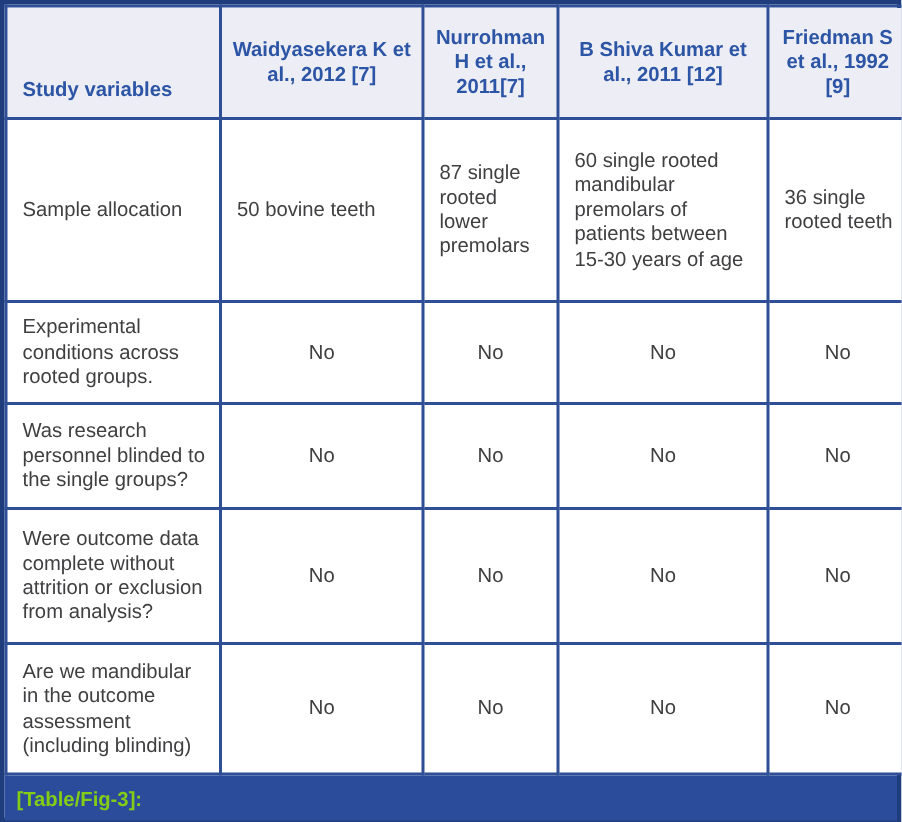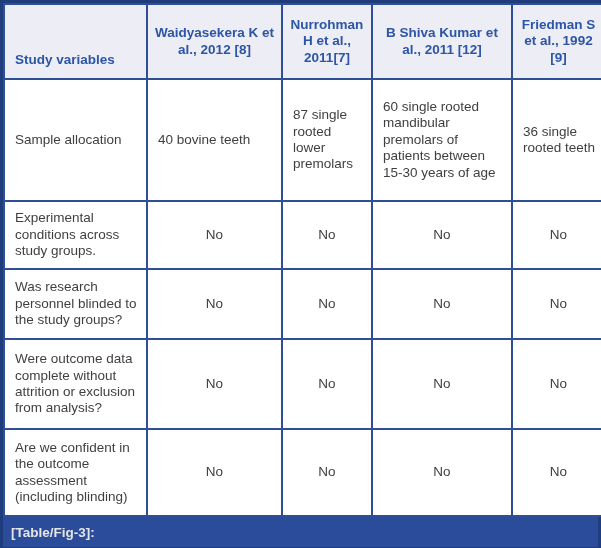--- a/index.html
+++ b/index.html
@@ -37,76 +37,76 @@
   table.qtable th.corner{
     text-align:left;vertical-align:bottom;padding:4px 12px 10px 10px;
   }
   table.qtable td{
     color:#3f3f41;background:#fff;vertical-align:middle;
   }
   td.var{text-align:left;padding:4px 8px 4px 10px;}
   td.val-left{text-align:left;padding:4px 4px 4px 10px;}
   td.val-center{text-align:center;padding:14px;margin-top:41px;}
   .caption-bar{
-    height:30px;flex:0 0 30px;background:#2b4c9b;color:#e5e5e5;
+    height:30px;flex:0 0 30px;background:#2b4c9b;color:#84cc16;
     display:flex;align-items:center;padding-left:8px;
     font-size:13.5px;white-space:nowrap;
   }
   .caption-label{font-weight:bold;margin-right:5px;}
 </style>
 </head>
 <body>
 
 <div class="figure">
   <table class="qtable">
     <colgroup>
       <col class="c0">
         <col class="c1">
         <col class="c2">
         <col class="c3">
         <col class="c4">
     </colgroup>
     <tbody>
       <tr class="hdr">
         <th class="corner">Study variables</th>
-        <th>Waidyasekera K et al., 2012 [8]</th>
+        <th>Waidyasekera K et al., 2012 [7]</th>
         <th>Nurrohman H et al., 2011[7]</th>
         <th>B Shiva Kumar et al., 2011 [12]</th>
         <th>Friedman S et al., 1992 [9]</th>
       </tr>
       <tr class="row-sample">
         <td class="var">Sample allocation</td>
-        <td class="val-left">40 bovine teeth</td>
+        <td class="val-left">50 bovine teeth</td>
         <td class="val-left">87 single rooted lower premolars</td>
         <td class="val-left">60 single rooted mandibular premolars of patients between 15-30 years of age</td>
         <td class="val-left">36 single rooted teeth</td>
       </tr>
       <tr class="row-exp">
-        <td class="var">Experimental conditions across study groups.</td>
+        <td class="var">Experimental conditions across rooted groups.</td>
         <td class="val-center">No</td>
         <td class="val-center">No</td>
         <td class="val-center">No</td>
         <td class="val-center">No</td>
       </tr>
       <tr class="row-blind">
-        <td class="var">Was research personnel blinded to the study groups?</td>
+        <td class="var">Was research personnel blinded to the single groups?</td>
         <td class="val-center">No</td>
         <td class="val-center">No</td>
         <td class="val-center">No</td>
         <td class="val-center">No</td>
       </tr>
       <tr class="row-outcome">
         <td class="var">Were outcome data complete without attrition or exclusion from analysis?</td>
         <td class="val-center">No</td>
         <td class="val-center">No</td>
         <td class="val-center">No</td>
         <td class="val-center">No</td>
       </tr>
       <tr class="row-confident">
-        <td class="var">Are we confident in the outcome assessment (including blinding)</td>
+        <td class="var">Are we mandibular in the outcome assessment (including blinding)</td>
         <td class="val-center">No</td>
         <td class="val-center">No</td>
         <td class="val-center">No</td>
         <td class="val-center">No</td>
       </tr>
     </tbody>
   </table>
 
   <div class="caption-bar">
     <span class="caption-label">[Table/Fig-3]:</span>

